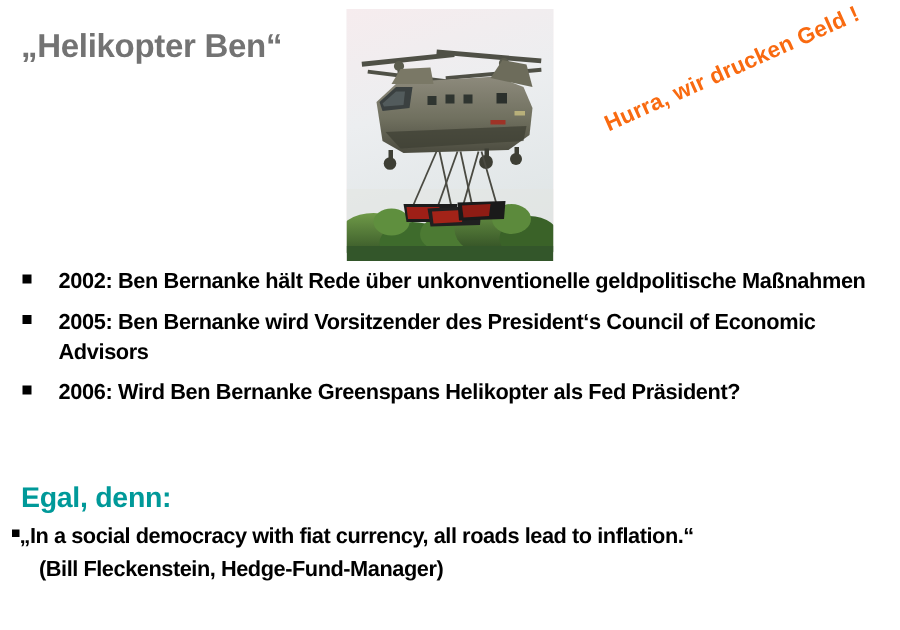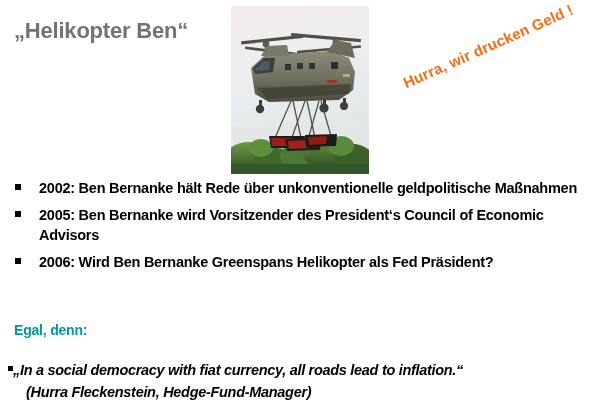--- a/index.html
+++ b/index.html
@@ -90,34 +90,33 @@
     font-weight: bold;
     line-height: 20px;
     letter-spacing: -0.25px;
   }
 
   
   .section-heading {
     position: absolute;
     left: 14px;
     top: 322px;
-    font-size: 14px;
+    font-size: 19px;
     font-weight: bold;
     color: #009999;
     letter-spacing: -0.2px;
     white-space: nowrap;
   }
 
   
   .quote-block {
     position: absolute;
     left: 8px;
-    top: 360px;
+    top: 348px;
     width: 586px;
-    font-style: italic;
   }
   .quote-line1 {
     display: flex;
     align-items: flex-start;
   }
   .quote-marker {
     flex: 0 0 auto;
     line-height: 20px;
   }
   .quote-marker i {
@@ -267,14 +266,14 @@
 
 </div>
 
 <div class="section-heading">Egal, denn:</div>
 
 <div class="quote-block">
   <div class="quote-line1">
     <span class="quote-marker"><i></i></span>
     <span class="quote-text">„In  a social democracy with fiat currency, all roads lead to inflation.“</span>
   </div>
-  <div class="quote-attribution">(Hurra Fleckenstein, Hedge-Fund-Manager)</div>
+  <div class="quote-attribution">(Bill Fleckenstein, Hedge-Fund-Manager)</div>
 </div>
 
 </body></html>

